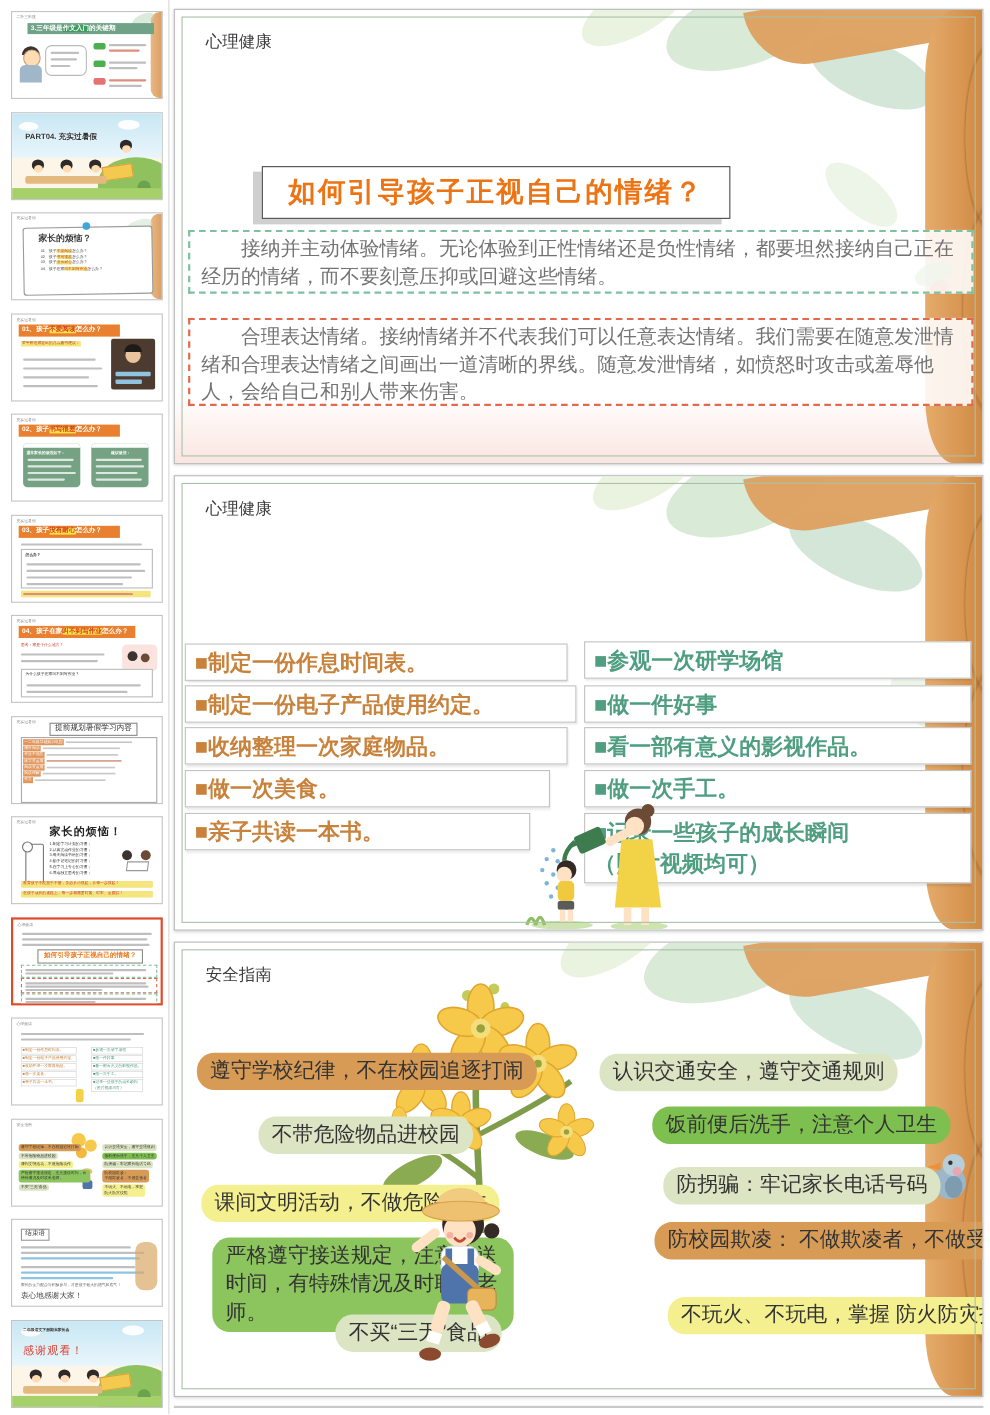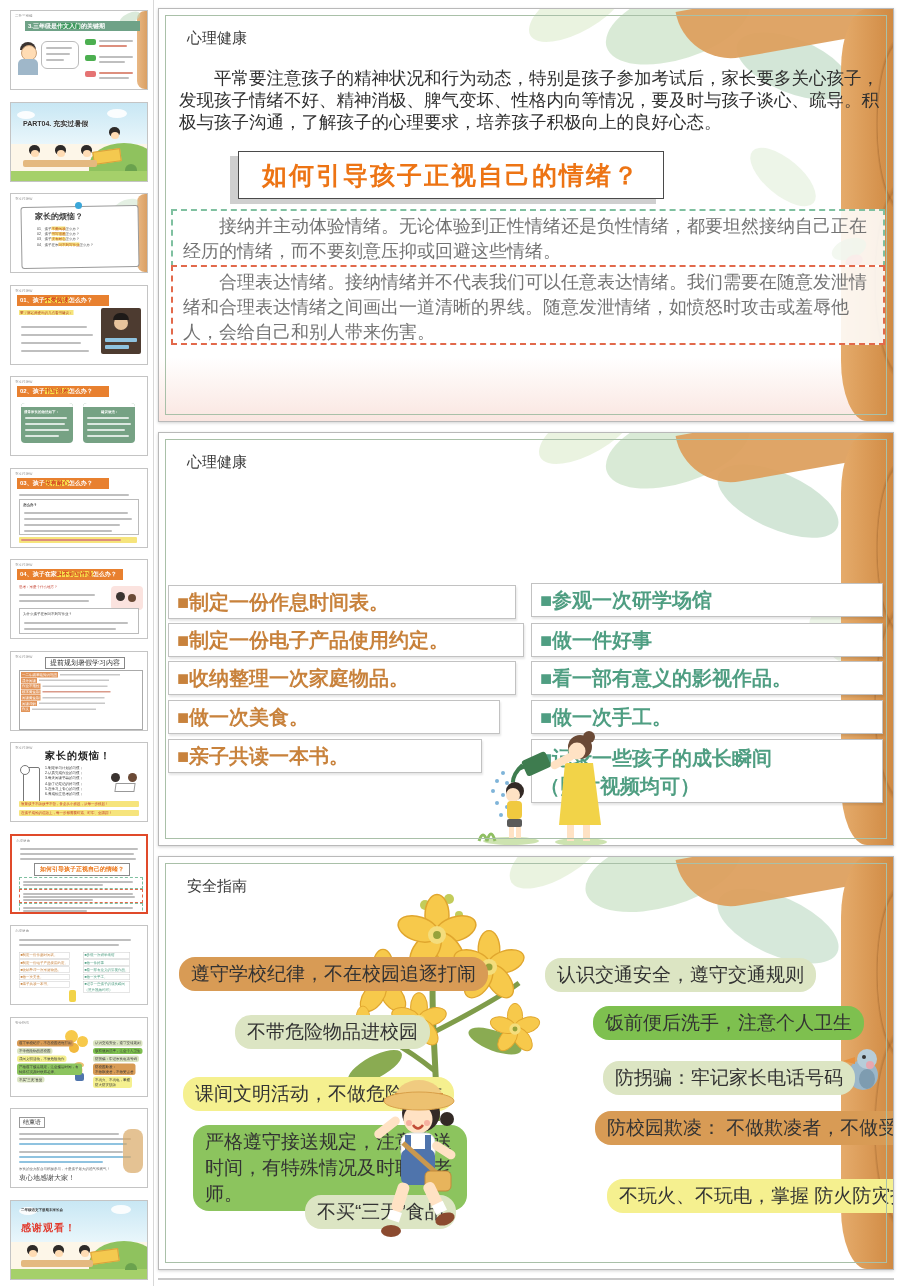--- a/index.html
+++ b/index.html
@@ -65,21 +65,21 @@
 
   
   .t11row{border:1px solid #ccc;background:#fff;padding:0 2px;margin-bottom:2px;}
   .t12pill{border-radius:5px;padding:1px 4px;margin-bottom:3px;display:inline-block;}
 
   
   .t13title{position:absolute;left:8px;top:8px;border:1px solid #999;background:#fff;font-size:6px;
             line-height:9px;padding:0 3px;color:#333;}
 
   
-  .t14red{position:absolute;left:10px;top:20px;font-size:10px;font-weight:bold;color:#e23b2e;letter-spacing:1px;}
+  .t14red{position:absolute;left:10px;top:20px;font-size:10px;font-weight:normal;color:#e23b2e;letter-spacing:1px;}
 
   
   .slide{position:absolute;left:158px;width:736px;height:414px;background:#fff;border:1px solid #b9b9b9;
          box-shadow:0 1px 3px rgba(0,0,0,.18);overflow:hidden;box-sizing:border-box;}
   .frame{position:absolute;inset:6px;border:1px solid #a9c0a8;pointer-events:none;z-index:6;}
   .s-head{position:absolute;left:28px;top:20px;font-size:15px;color:#3a3a3a;z-index:4;}
 
   
   .trunk{position:absolute;top:0;right:0;width:52px;height:100%;z-index:1;
          background:
@@ -426,24 +426,23 @@
     <div class="leaf" style="right:260px;top:-24px;width:110px;height:46px;background:#e8f2dd;transform:rotate(-30deg);opacity:.9"></div>
     <div class="leaf" style="right:70px;top:150px;width:80px;height:36px;background:#dcebd2;transform:rotate(40deg);opacity:.5"></div>
     <div class="branch"></div>
     <div class="trunk"></div>
     <div class="leaf" style="right:26px;top:230px;width:36px;height:20px;background:#7fb069;transform:rotate(-20deg);z-index:2;opacity:.8"></div>
     <div class="leaf" style="right:30px;top:246px;width:18px;height:12px;background:#d65f4e;transform:rotate(-20deg);z-index:2;opacity:.8"></div>
     <div class="pinkwash"></div>
     <div class="frame"></div>
 
     <div class="s-head">心理健康</div>
-    <div class="para indent" style="left:20px;top:58px;width:706px">平常要注意孩子的精神状况和行为动态，特别是孩子参加考试后，家长要多关心孩子，发现孩子情绪不好、精神消极、脾气变坏、性格内向等情况，要及时与孩子谈心、疏导。积极与孩子沟通，了解孩子的心理要求，培养孩子积极向上的良好心态。</div>
     <div class="headbox" style="left:79px;top:142px;width:424px;height:46px;line-height:46px">如何引导孩子正视自己的情绪？</div>
     <div class="dashbox" style="left:12px;top:200px;width:714px;height:58px">接纳并主动体验情绪。无论体验到正性情绪还是负性情绪，都要坦然接纳自己正在经历的情绪，而不要刻意压抑或回避这些情绪。</div>
-    <div class="dashbox red" style="left:12px;top:256px;width:714px;height:80px">合理表达情绪。接纳情绪并不代表我们可以任意表达情绪。我们需要在随意发泄情绪和合理表达情绪之间画出一道清晰的界线。随意发泄情绪，如愤怒时攻击或羞辱他人，会给自己和别人带来伤害。</div>
+    <div class="dashbox red" style="left:12px;top:280px;width:714px;height:80px">合理表达情绪。接纳情绪并不代表我们可以任意表达情绪。我们需要在随意发泄情绪和合理表达情绪之间画出一道清晰的界线。随意发泄情绪，如愤怒时攻击或羞辱他人，会给自己和别人带来伤害。</div>
   </section>
 
   <section class="slide" style="top:432px">
     <div class="leaf" style="right:140px;top:-20px;width:150px;height:70px;background:#cfe5cc;transform:rotate(-18deg);opacity:.8"></div>
     <div class="leaf" style="right:50px;top:40px;width:130px;height:56px;background:#aed2b6;transform:rotate(24deg);opacity:.55"></div>
     <div class="leaf" style="right:250px;top:-26px;width:110px;height:46px;background:#e8f2dd;transform:rotate(-30deg);opacity:.9"></div>
     <div class="leaf" style="right:0px;top:190px;width:90px;height:40px;background:#dcebd2;transform:rotate(35deg);opacity:.5"></div>
     <div class="branch"></div>
     <div class="trunk"></div>
     <div class="leaf" style="right:24px;top:268px;width:30px;height:22px;background:#e09a8a;transform:rotate(-15deg);z-index:2;opacity:.85"></div>

